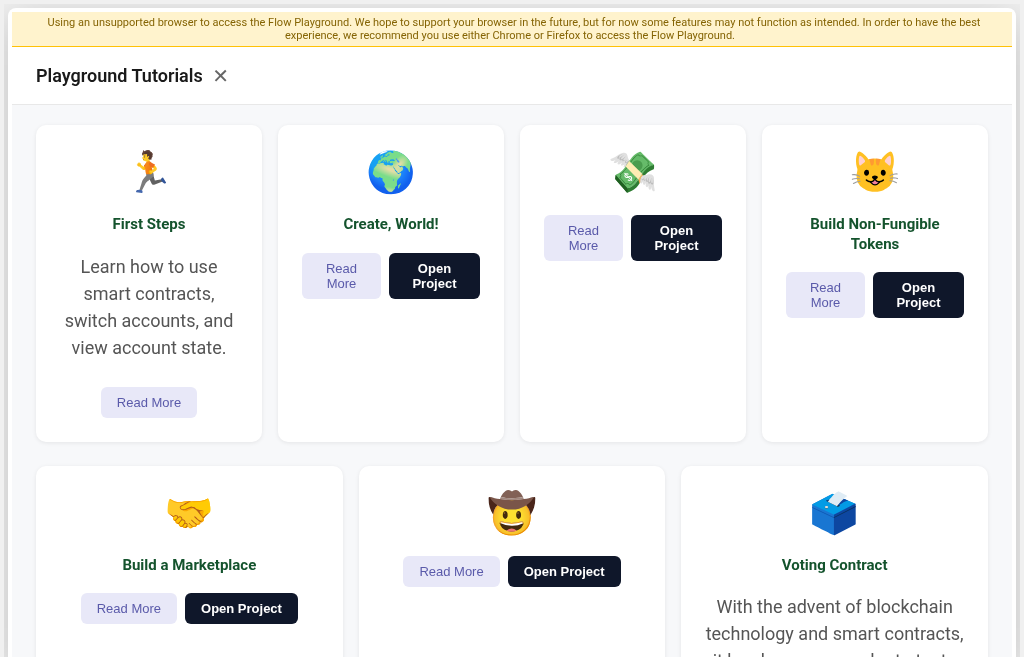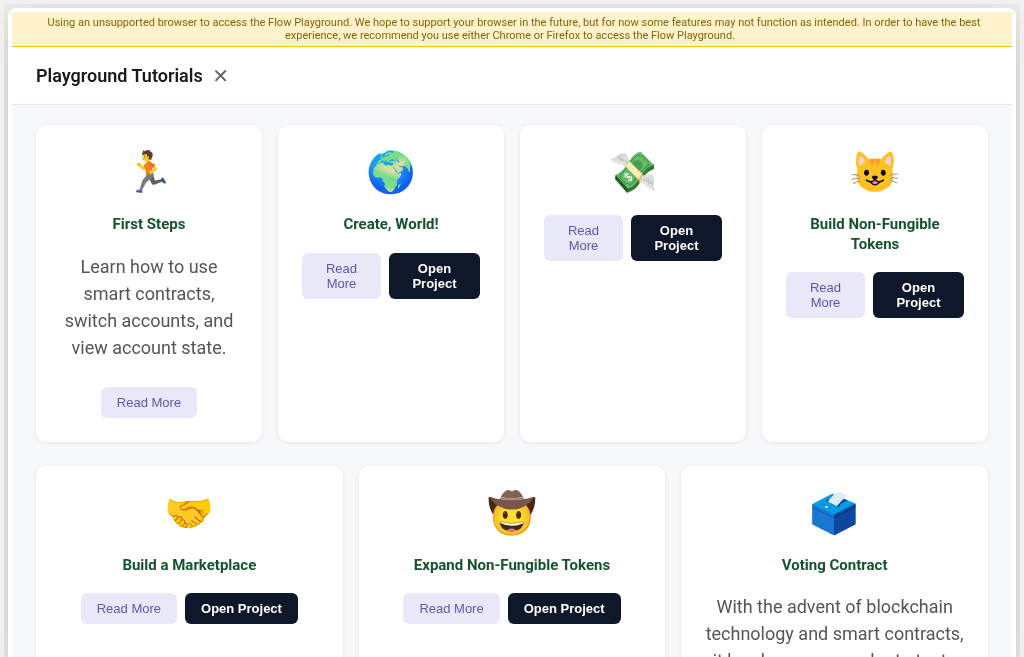--- a/index.html
+++ b/index.html
@@ -189,21 +189,20 @@
         <div class="card-emoji">🤝</div>
         <div class="card-title">Build a Marketplace</div>
         <div class="card-actions">
           <button class="btn-read-more">Read More</button>
           <button class="btn-open-project">Open Project</button>
         </div>
       </div>
 
       <div class="card">
         <div class="card-emoji">🤠</div>
-        <div class="card-title">Expand Non-Fungible Tokens</div>
         <div class="card-actions">
           <button class="btn-read-more">Read More</button>
           <button class="btn-open-project">Open Project</button>
         </div>
       </div>
 
       <div class="card">
         <div class="card-emoji">🗳️</div>
         <div class="card-title">Voting Contract</div>
         <div class="card-description">With the advent of blockchain technology and smart contracts, it has become popular to try to create decentralized voting mechanisms that allow large groups of users to vote completely on chain</div>

